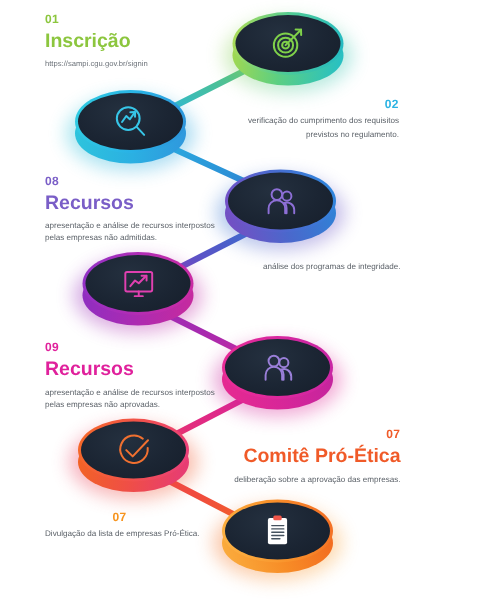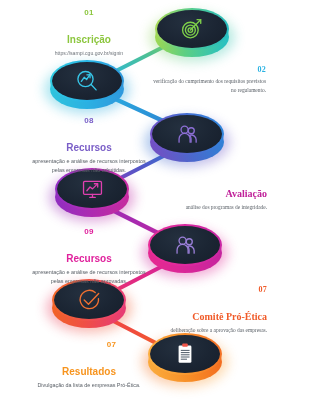--- a/index.html
+++ b/index.html
@@ -64,33 +64,33 @@
     z-index: 1;
   }
   .node svg { display: block; }
 
   
   .block {
     position: absolute;
     z-index: 4;
     width: 118px;
   }
-  .block.left  { text-align: center; }
-  .block.right { text-align: right; font-family: Liberation Serif, serif; }
+  .block.left  { text-align: left; }
+  .block.right { text-align: right; }
   .num {
     font-size: 8px;
     font-weight: bold;
     letter-spacing: .3px;
     line-height: 1.15;
   }
   .ttl {
-    font-size: 10px;
+    font-size: 13px;
     font-weight: bold;
     line-height: 1.3;
-    margin-top: 16px;
+    margin-top: 2px;
   }
   .desc {
     font-size: 5.4px;
     line-height: 1.55;
     color: #5b6168;
     margin-top: 3px;
   }
   .url {
     font-size: 5.1px;
     line-height: 1.5;
@@ -267,35 +267,33 @@
     <div class="desc">verificação do cumprimento dos requisitos previstos no regulamento.</div>
   </div>
 
   <div class="block left" style="left:30px; top:116px;">
     <div class="num" style="color:#7a5ec7;">08</div>
     <div class="ttl" style="color:#7a5ec7;">Recursos</div>
     <div class="desc">apresentação e análise de recursos interpostos pelas empresas não admitidas.</div>
   </div>
 
   <div class="block right" style="left:141px; top:171px; width:126px;">
-    <div class="ttl" style="color:#c0229a;">Avaliação</div>
     <div class="desc">análise dos programas  de integridade.</div>
   </div>
 
   <div class="block left" style="left:30px; top:227px;">
     <div class="num" style="color:#e0219c;">09</div>
     <div class="ttl" style="color:#e0219c;">Recursos</div>
     <div class="desc">apresentação e análise de recursos interpostos pelas empresas não aprovadas.</div>
   </div>
 
   <div class="block right" style="left:140px; top:285px; width:127px;">
     <div class="num" style="color:#f05a28;">07</div>
     <div class="ttl" style="color:#f05a28;text-align:right;">Comitê Pró-Ética</div>
     <div class="desc">deliberação  sobre a aprovação das empresas.</div>
   </div>
 
   <div class="block left" style="left:30px; top:340px;">
     <div class="num" style="color:#f7941e;padding-left:45px;">07</div>
-    <div class="ttl" style="color:#f7941e;">Resultados</div>
     <div class="desc">Divulgação da lista de empresas Pró-Ética.</div>
   </div>
 
 </div>
 
 </body></html>

